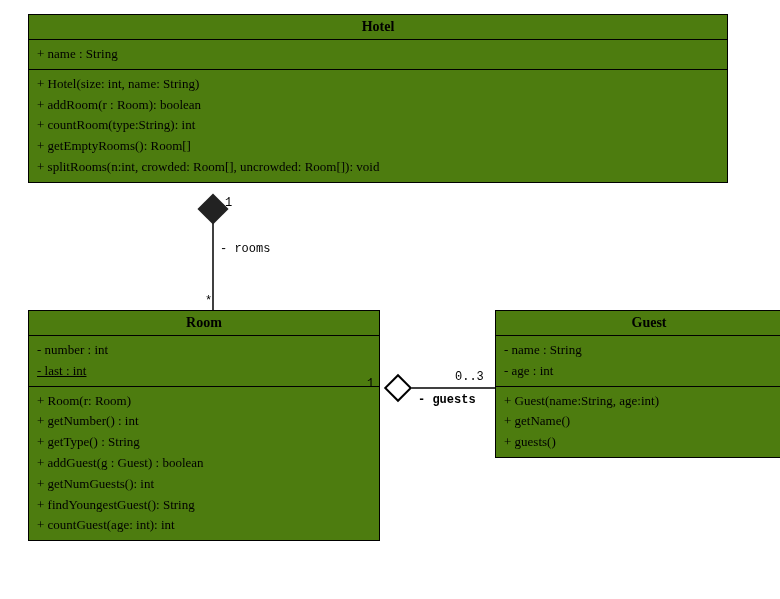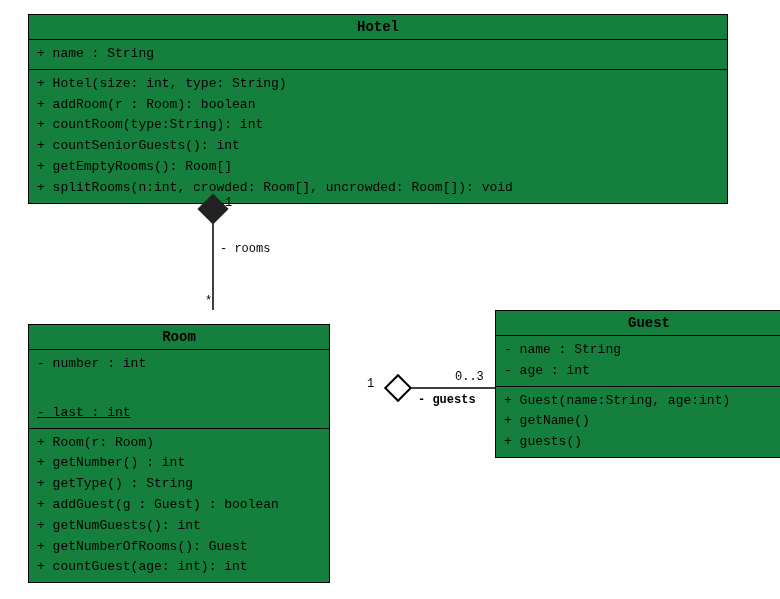--- a/index.html
+++ b/index.html
@@ -17,21 +17,22 @@
       position: relative;
       width: 780px;
       height: 599px;
       background: #fff;
     }
 
     
     .uml-class {
       position: absolute;
       border: 1.5px solid #000;
-      background: #15803d;
+      background: #4d7c0f;
+      font-family: Liberation Serif, serif;
     }
 
     .uml-class-header {
       border-bottom: 1.5px solid #000;
       padding: 4px 8px;
       text-align: center;
       font-weight: bold;
       font-size: 14px;
     }
 
@@ -51,23 +52,23 @@
 
     
     .hotel-class {
       top: 14px;
       left: 28px;
       width: 700px;
     }
 
     
     .room-class {
-      top: 324px;
+      top: 310px;
       left: 28px;
-      width: 302px;
+      width: 352px;
     }
 
     
     .guest-class {
       top: 310px;
       left: 495px;
       width: 308px;
     }
 
     .label {
@@ -98,45 +99,43 @@
       position: absolute;
       top: 0;
       left: 0;
       width: 780px;
       height: 599px;
       pointer-events: none;
     }
 
     .underline {
       text-decoration: underline;
-      margin-top: 28px;
     }
   </style>
 </head>
 <body>
 
 <div class="diagram-container">
 
   <svg class="connector-svg">
 
     <line x1="213" y1="198" x2="213" y2="310" stroke="#000" stroke-width="1.5"></line>
 
     <line x1="398" y1="388" x2="495" y2="388" stroke="#000" stroke-width="1.5"></line>
   </svg>
 
   <div class="uml-class hotel-class">
     <div class="uml-class-header">Hotel</div>
     <div class="uml-class-section">
       <p>+ name : String</p>
     </div>
     <div class="uml-class-section">
-      <p>+ Hotel(size: int, type: String)</p>
+      <p>+ Hotel(size: int, name: String)</p>
       <p>+ addRoom(r : Room): boolean</p>
       <p>+ countRoom(type:String): int</p>
-      <p>+ countSeniorGuests(): int</p>
       <p>+ getEmptyRooms(): Room[]</p>
       <p>+ splitRooms(n:int, crowded: Room[], uncrowded: Room[]): void</p>
     </div>
   </div>
 
   <div class="diamond" style="position:absolute; top:198px; left:202px;"></div>
 
   <div class="label" style="top:196px; left:225px;">1</div>
 
   <div class="label" style="top:242px; left:220px;">
@@ -150,21 +149,21 @@
     <div class="uml-class-section">
       <p>- number : int</p>
       <p class="underline">- last : int</p>
     </div>
     <div class="uml-class-section">
       <p>+ Room(r: Room)</p>
       <p>+ getNumber() : int</p>
       <p>+ getType() : String</p>
       <p>+ addGuest(g : Guest) : boolean</p>
       <p>+ getNumGuests(): int</p>
-      <p>+ getNumberOfRooms(): Guest</p>
+      <p>+ findYoungestGuest(): String</p>
       <p>+ countGuest(age: int): int</p>
     </div>
   </div>
 
   <div class="diamond-open" style="position:absolute; top:378px; left:388px;"></div>
 
   <div class="label" style="top:377px; left:367px;">1</div>
 
   <div class="label" style="top:370px; left:455px;">0..3</div>
 

